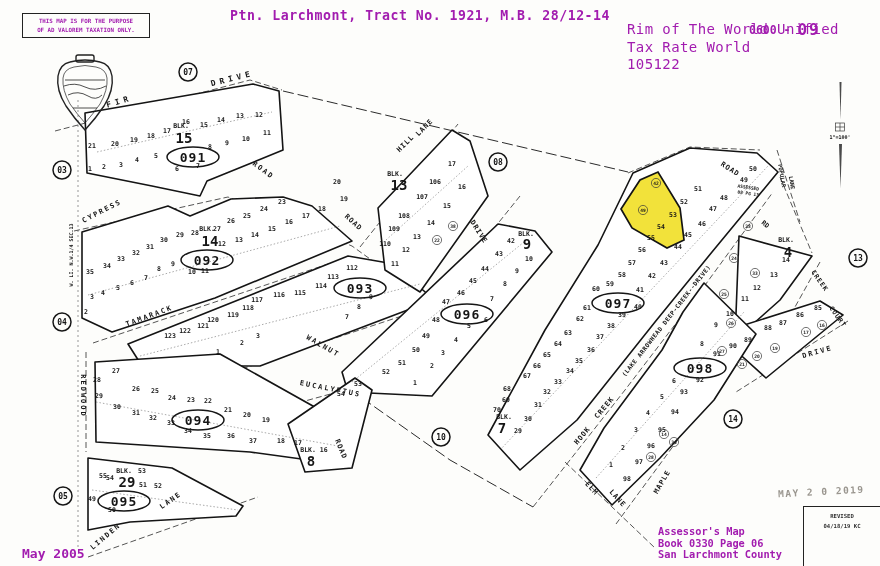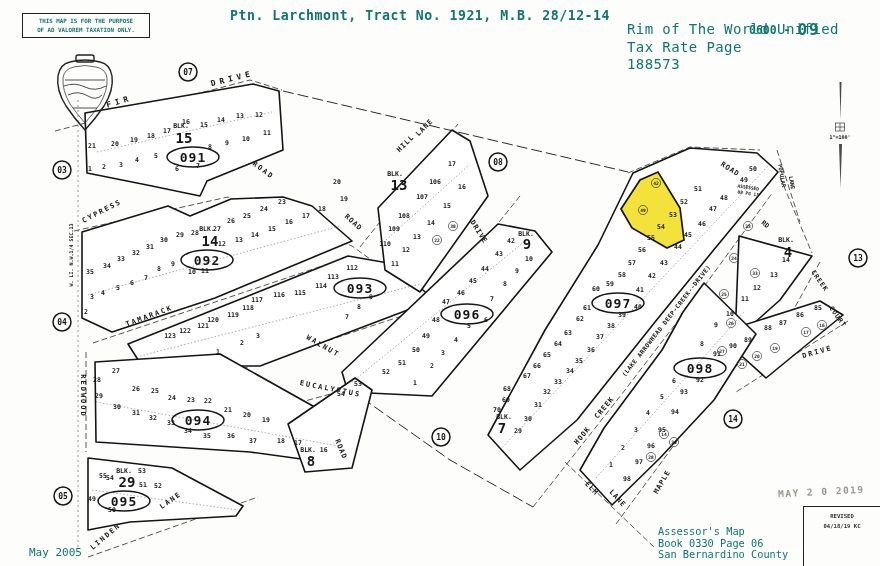--- a/index.html
+++ b/index.html
@@ -8,30 +8,30 @@
   svg{position:absolute;left:0;top:0;}
   .rd{fill:none;stroke:#2b2b2b;stroke-width:.8;stroke-dasharray:6 3;}
   .rdl{fill:none;stroke:#2b2b2b;stroke-width:1;stroke-dasharray:11 4;}
   .sec{fill:none;stroke:#555;stroke-width:.6;stroke-dasharray:2 3;}
   .bk{fill:#ffffff;stroke:#141414;stroke-width:1.6;stroke-linejoin:round;}
   .dot{fill:none;stroke:#555;stroke-width:.5;stroke-dasharray:1.5 2;}
   .mt{font-family:"DejaVu Sans Mono","Liberation Mono",monospace;font-weight:700;fill:#161616;text-anchor:middle;}
   .oval{fill:none;stroke:#161616;stroke-width:1.5;}
   .ovals{fill:none;stroke:#3a3a3a;stroke-width:.7;}
   .seal{fill:none;stroke:#222;stroke-width:1.4;}
-  .hdr{position:absolute;color:#0f766e;}
+  .hdr{position:absolute;color:#a21caf;}
   .disc{left:22px;top:13px;width:122px;border:1px solid #222;padding:3px 2px;
         font-size:5.8px;line-height:1.5;text-align:center;font-weight:700;}
   .ttl{left:160px;top:7px;width:520px;text-align:center;font-weight:700;
        font-size:13.2px;line-height:1.35;letter-spacing:.5px;}
   .dst{left:627px;top:21px;font-size:14px;font-weight:400;line-height:1.25;letter-spacing:.4px;}
   .bookno{left:749px;top:20px;font-weight:700;font-size:11.5px;}
   .bookno .pg{font-size:16px;letter-spacing:2px;vertical-align:-1px;}
-  .ftr{left:658px;top:526px;font-size:10.3px;font-weight:400;line-height:1.12;}
-  .mapdate{left:29px;top:546px;font-size:11px;font-weight:400;}
+  .ftr{left:658px;top:526px;font-size:10.3px;font-weight:700;line-height:1.12;}
+  .mapdate{left:22px;top:546px;font-size:13px;font-weight:700;}
   .rev{left:803px;top:506px;width:76px;height:57px;border-left:1.4px solid #222;border-top:1.4px solid #222;
        font-size:5.6px;font-weight:700;text-align:center;padding-top:5px;line-height:1.7;color:#333;}
   .stamp{left:778px;top:486px;font-size:9.5px;color:#9a968f;letter-spacing:1.5px;
          transform:rotate(-3deg);font-weight:700;}
 </style>
 </head>
 <body>
 
 <div class="sheet">
 
@@ -429,32 +429,32 @@
 
   <div class="hdr disc">
     <div>THIS MAP IS FOR THE PURPOSE</div>
     <div>OF AD VALOREM TAXATION ONLY.</div>
   </div>
   <div class="hdr ttl">
     <div>Ptn. Larchmont, Tract No. 1921, M.B. 28/12-14</div>
   </div>
   <div class="hdr dst">
     <div>Rim of The World Unified</div>
-    <div>Tax Rate Page</div>
-    <div>188573</div>
+    <div>Tax Rate World</div>
+    <div>105122</div>
   </div>
   <div class="hdr bookno">
     <span>0600 -</span>
     <span class="pg">09</span>
   </div>
 
   <div class="hdr ftr">
     <div>Assessor's Map</div>
     <div>Book 0330 Page 06</div>
-    <div>San Bernardino County</div>
+    <div>San Larchmont County</div>
   </div>
   <div class="hdr mapdate">May 2005</div>
   <div class="hdr stamp">MAY 2 0 2019</div>
   <div class="hdr rev">
     <div>REVISED</div>
     <div>04/18/19 KC</div>
   </div>
 </div>
 
 </body></html>

